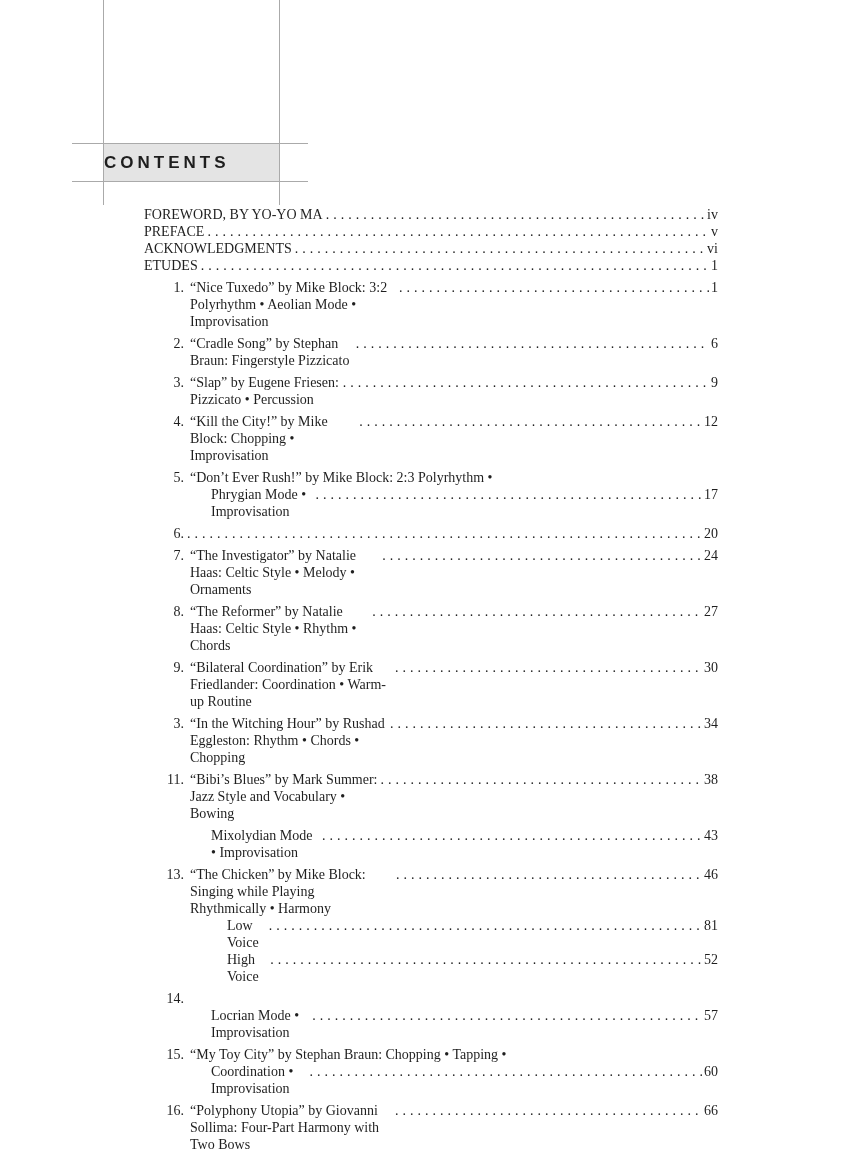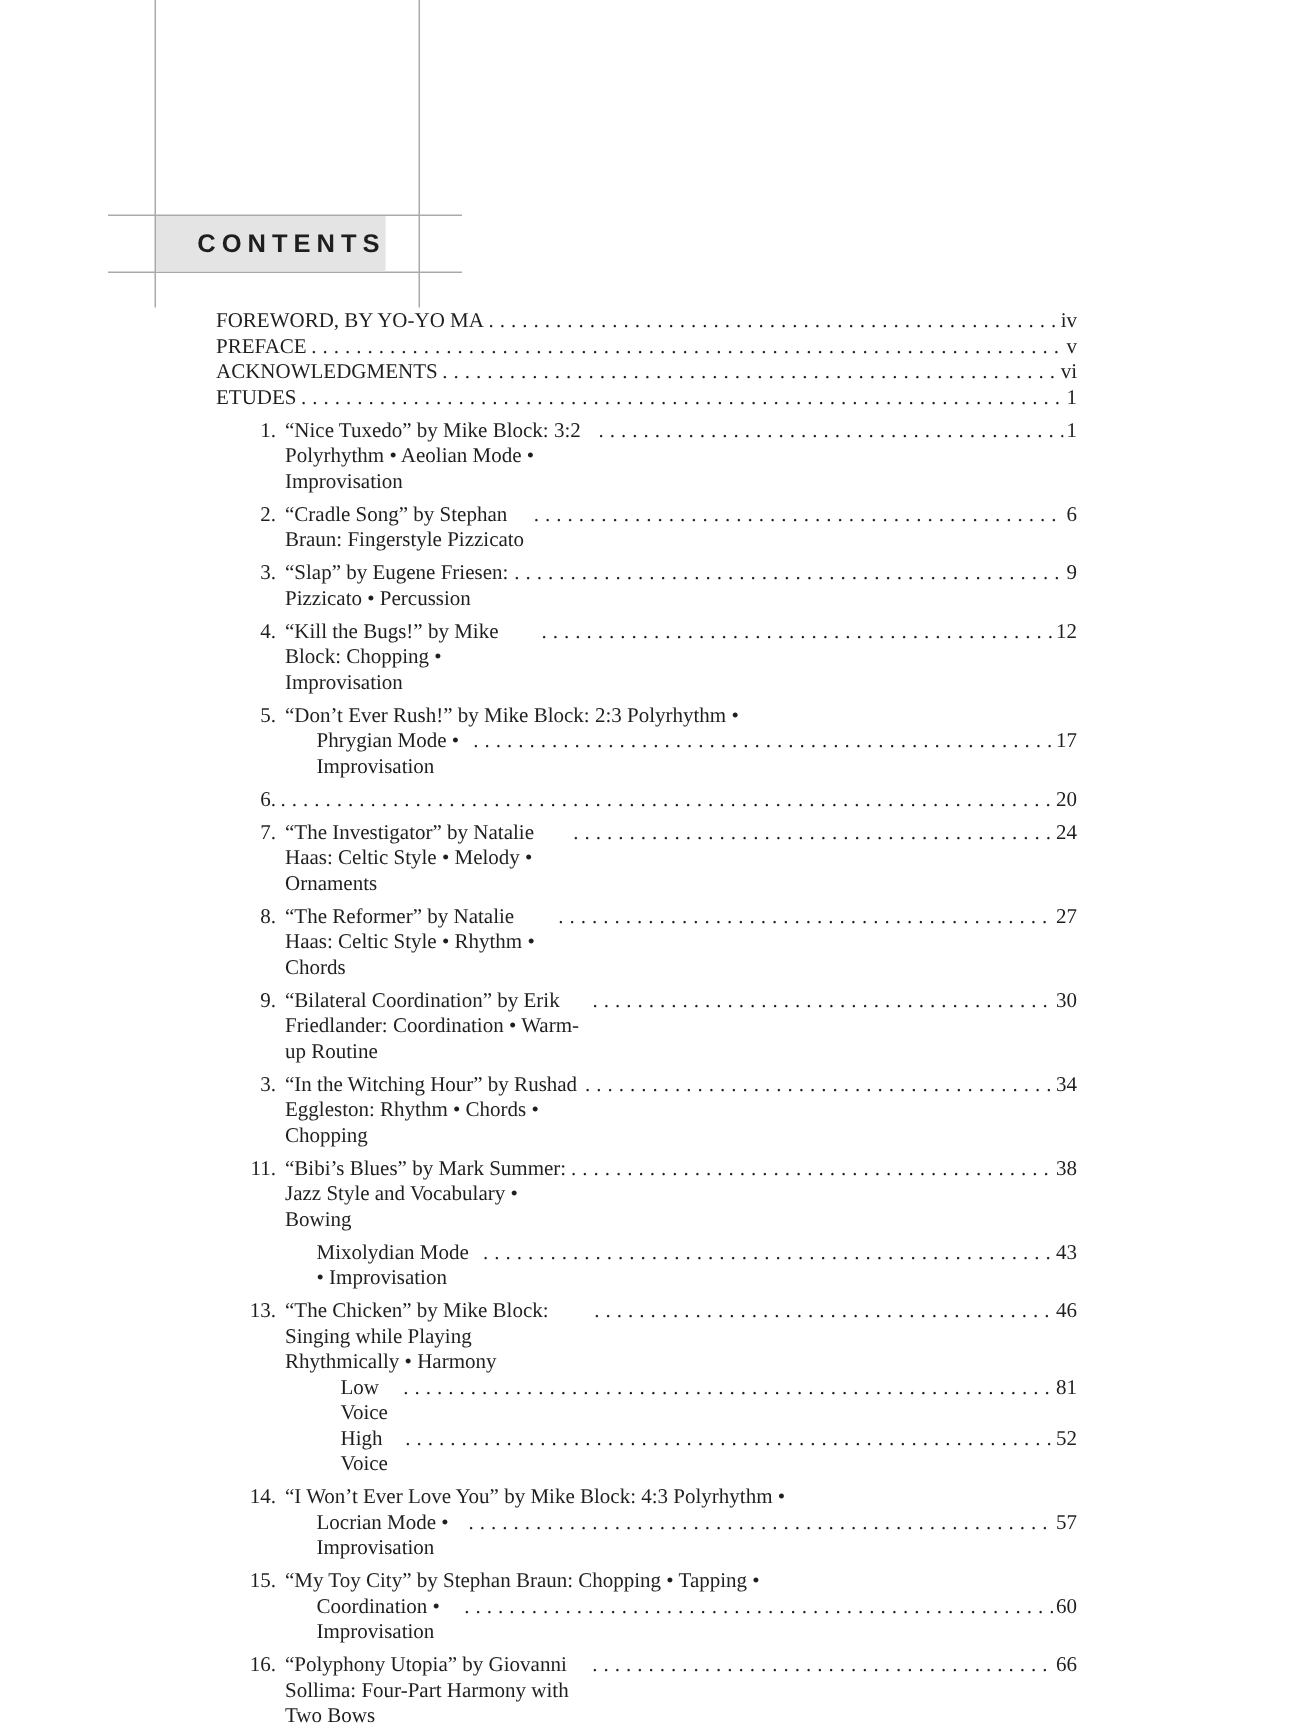--- a/index.html
+++ b/index.html
@@ -15,23 +15,23 @@
   
   .vline { position: absolute; top: 0; width: 1px; height: 205px; background: var(--rule, #aaaaaa); }
   .vline-left  { left: 103px; }
   .vline-right { left: 279px; }
   .hline { position: absolute; left: 72px; width: 236px; height: 1px; background: var(--rule, #aaaaaa); }
   .hline-top    { top: 143px; }
   .hline-bottom { top: 181px; }
 
   
   .band {
-    position: absolute; left: 104px; top: 144px; width: 153px; height: 37px;
+    position: absolute; left: 104px; top: 144px; width: 175px; height: 37px;
     background: var(--band_background, #e4e4e4);
-    display: flex; align-items: center; justify-content: flex-end;
+    display: flex; align-items: center; justify-content: flex-start;
   }
   .band-title {
     font-family: "Liberation Sans", sans-serif;
     font-weight: 700; font-size: 17px; letter-spacing: 4px;
     color: #1e1e1e;
   }
 
   
   .toc { position: absolute; left: 144px; top: 206px; width: 574px; }
   .row { display: flex; align-items: baseline; line-height: 17px; font-size: 14px; }
@@ -105,21 +105,21 @@
           <div class="row e-row">
             <span class="e-num">3.</span>
             <span class="e-text">“Slap” by Eugene Friesen: Pizzicato • Percussion</span>
             <span class="dots">..........................................................................................</span>
             <span class="pagenum">9</span>
           </div>
         </div>
         <div class="etude">
           <div class="row e-row">
             <span class="e-num">4.</span>
-            <span class="e-text">“Kill the Bugs!” by Mike Block: Chopping • Improvisation</span>
+            <span class="e-text">“Kill the City!” by Mike Block: Chopping • Improvisation</span>
             <span class="dots">..........................................................................................</span>
             <span class="pagenum">12</span>
           </div>
         </div>
         <div class="etude">
           <div class="row e-row">
             <span class="e-num">5.</span>
             <span class="e-text">“Don’t Ever Rush!” by Mike Block: 2:3 Polyrhythm •</span>
           </div>
           <div class="row e-cont-row">
@@ -196,21 +196,20 @@
           </div>
           <div class="row e-sub-row">
             <span class="e-sub-label">High Voice</span>
             <span class="dots">..........................................................................................</span>
             <span class="pagenum">52</span>
           </div>
         </div>
         <div class="etude">
           <div class="row e-row">
             <span class="e-num">14.</span>
-            <span class="e-text">“I Won’t Ever Love You” by Mike Block: 4:3 Polyrhythm •</span>
           </div>
           <div class="row e-cont-row">
             <span class="e-cont">Locrian Mode • Improvisation</span>
             <span class="dots">..........................................................................................</span>
             <span class="pagenum">57</span>
           </div>
         </div>
         <div class="etude">
           <div class="row e-row">
             <span class="e-num">15.</span>

